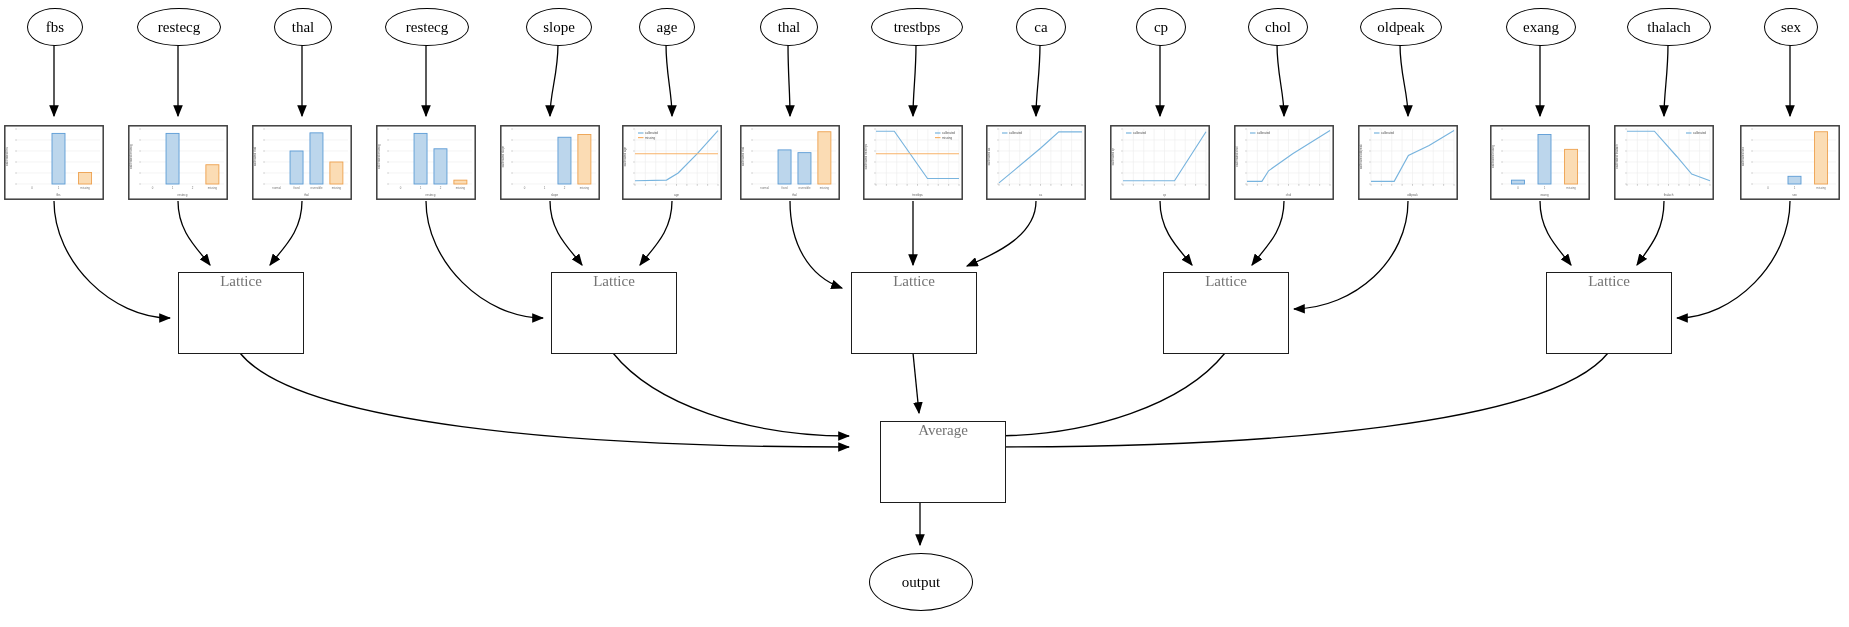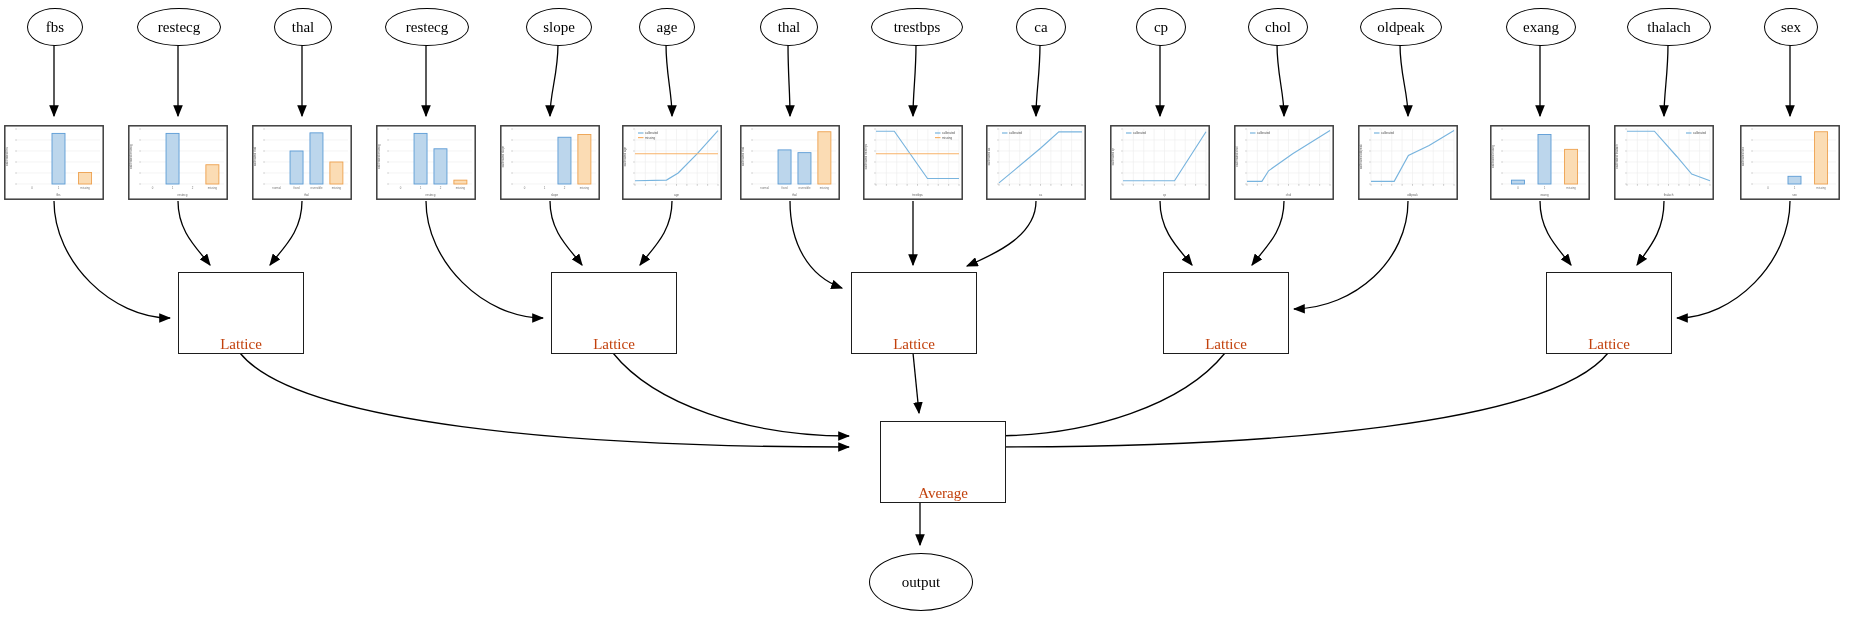--- a/index.html
+++ b/index.html
@@ -3,21 +3,21 @@
 <meta charset="utf-8">
 <style>
   html,body{margin:0;padding:0;background:#ffffff;}
   #stage{position:relative;width:1849px;height:627px;background:#fff;overflow:hidden;
          font-family:"Liberation Serif", serif;}
   #edges{position:absolute;left:0;top:0;z-index:1;}
   .node-ellipse{position:absolute;z-index:3;background:#fff;border:1.3px solid #000;
     border-radius:50%;display:flex;align-items:center;justify-content:center;
     font-size:15px;color:#000;white-space:nowrap;}
   .node-box{position:absolute;z-index:3;background:#fff;border:1.5px solid #1d1d1d;
-    display:flex;align-items:flex-end;justify-content:center;font-size:15px;color:#c2410c;}
+    display:flex;align-items:flex-start;justify-content:center;font-size:15px;color:#737373;}
   .chart{position:absolute;z-index:2;}
   .chart svg{display:block;}
 </style>
 </head>
 <body>
 
 <div id="stage">
   <svg id="edges" width="1849" height="627">
     <defs>
       <marker id="arr" viewBox="0 0 10 8" refX="9" refY="4" markerWidth="12" markerHeight="9.6" orient="auto" markerUnits="userSpaceOnUse">

